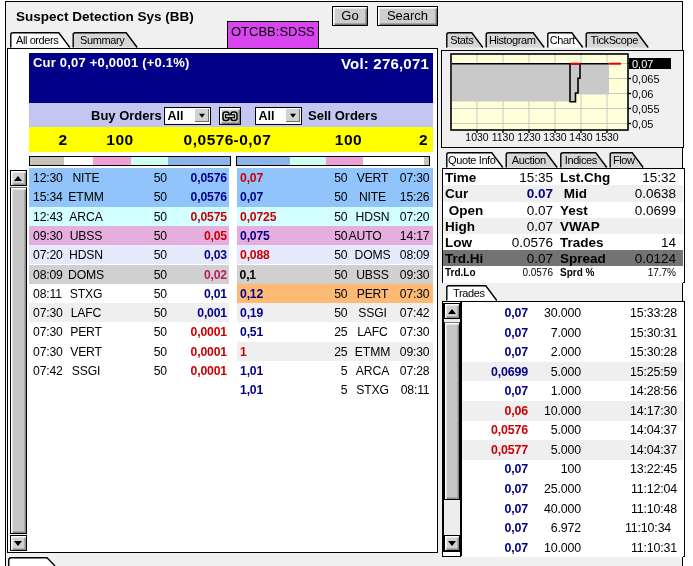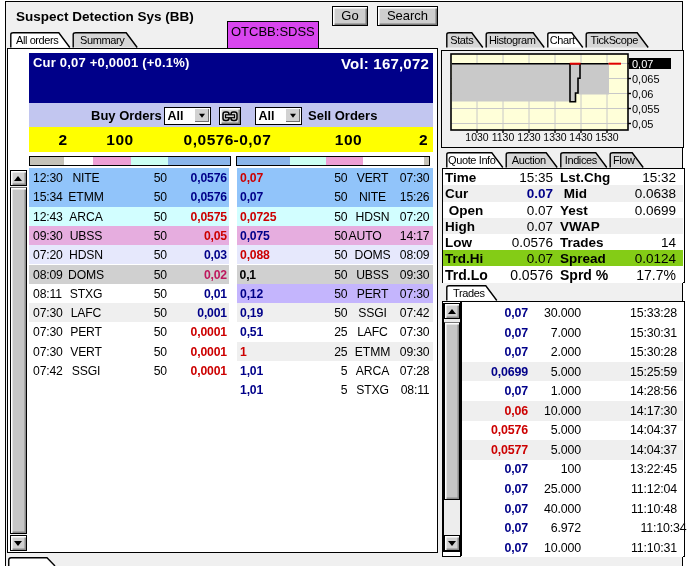--- a/index.html
+++ b/index.html
@@ -14,21 +14,21 @@
 <div class="abs" style="left:377px;top:6px;width:61px;height:20px;background:#cecece;border:1px solid #000;box-sizing:border-box;box-shadow:inset 1.5px 1.5px 0 #fff, inset -1.5px -1.5px 0 #7a7a7a;text-align:center;font-size:13px;line-height:18px">Search</div>
 <svg style="position:absolute;left:10px;top:32px;overflow:visible" width="183" height="18">
     <path d="M0.8,15.5 L0.8,2.5 Q0.8,0.75 3.2,0.75 L48.8,0.75 L59.8,15.5" fill="#ffffff" stroke="#000" stroke-width="1.4"></path>
     <text x="27.2" y="11.5" text-anchor="middle" font-size="11" letter-spacing="-0.4" font-family="Liberation Sans, sans-serif" fill="#000">All orders</text>
     <path d="M63.2,15.5 L63.2,2.5 Q63.2,0.75 65.8,0.75 L116.2,0.75 L127.2,15.5" fill="#d6d6d6" stroke="#000" stroke-width="1.4"></path>
     <text x="92.2" y="11.5" text-anchor="middle" font-size="11" letter-spacing="-0.4" font-family="Liberation Sans, sans-serif" fill="#000">Summary</text>
   </svg>
 <div class="abs" style="left:7px;top:47.5px;width:430.5px;height:505.5px;border:1.6px solid #000;background:#fff;box-sizing:border-box"></div>
 <div class="abs" style="left:29px;top:53px;width:404px;height:50px;background:#000089"></div>
 <div class="abs b" style="left:33px;top:55px;font-size:13px;letter-spacing:0.2px;color:#fff">Cur 0,07 +0,0001 (+0.1%)</div>
-<div class="abs b" style="left:323px;top:55px;width:106px;font-size:15px;letter-spacing:0.2px;color:#fff;text-align:right">Vol: 167,072</div>
+<div class="abs b" style="left:323px;top:55px;width:106px;font-size:15px;letter-spacing:0.2px;color:#fff;text-align:right">Vol: 276,071</div>
 <div class="abs" style="left:29px;top:103px;width:404px;height:24px;background:#c2c6f0"></div>
 <div class="abs b" style="left:91px;top:108px;font-size:13px">Buy Orders</div>
 <div style="position:absolute;left:163.5px;top:106.5px;width:47px;height:18px;background:#fff;border:1.4px solid #000;box-sizing:border-box">
     <span style="position:absolute;left:3px;top:1px;font-weight:bold;font-size:12.5px">All</span>
     <div style="position:absolute;right:0.5px;top:0.5px;width:15px;height:14px;background:#d2d2d2;box-shadow:inset 1px 1px 0 #fff, inset -1px -1px 0 #707070">
       <div style="position:absolute;left:50%;top:50%;transform:translate(-50%,-30%);width:0;height:0;border-left:3.5px solid transparent;border-right:3.5px solid transparent;border-top:4.5px solid #000"></div>
     </div>
   </div>
 <div style="position:absolute;left:219px;top:106.5px;width:22px;height:18.5px;background:#d2d2d2;border:1px solid #000;box-sizing:border-box;box-shadow:inset 1.5px 1.5px 0 #fff, inset -1.5px -1.5px 0 #7a7a7a">
     <svg width="20" height="16.5" viewBox="0 0 20 16.5" style="position:absolute;left:0;top:0">
@@ -158,21 +158,21 @@
     <span style="position:absolute;left:75px;top:3px;width:36px;text-align:right">50</span>
     <span style="position:absolute;left:112px;top:3px;width:48px;text-align:center">DOMS</span>
     <span style="position:absolute;left:156px;top:3px;width:37px;text-align:right">08:09</span>
   </div>
 <div class="abs" style="left:236.5px;top:264.5px;width:196.5px;height:19.3px;background:#d0d0d0;font-size:12.2px;letter-spacing:-0.15px">
     <span class="b" style="position:absolute;left:3px;top:3px;color:#000000">0,1</span>
     <span style="position:absolute;left:75px;top:3px;width:36px;text-align:right">50</span>
     <span style="position:absolute;left:112px;top:3px;width:48px;text-align:center">UBSS</span>
     <span style="position:absolute;left:156px;top:3px;width:37px;text-align:right">09:30</span>
   </div>
-<div class="abs" style="left:236.5px;top:283.8px;width:196.5px;height:33px;background:#c4b5fd;font-size:12.2px;letter-spacing:-0.15px">
+<div class="abs" style="left:236.5px;top:283.8px;width:196.5px;height:33px;background:#fdba74;font-size:12.2px;letter-spacing:-0.15px">
     <span class="b" style="position:absolute;left:3.5px;top:3px;color:#000089">0,12</span>
     <span style="position:absolute;left:75px;top:3px;width:36px;text-align:right">50</span>
     <span style="position:absolute;left:112px;top:3px;width:48px;text-align:center">PERT</span>
     <span style="position:absolute;left:156px;top:3px;width:37px;text-align:right">07:30</span>
   </div>
 <div class="abs" style="left:236.5px;top:303.1px;width:196.5px;height:19.3px;background:#efefef;font-size:12.2px;letter-spacing:-0.15px">
     <span class="b" style="position:absolute;left:3.5px;top:3px;color:#000089">0,19</span>
     <span style="position:absolute;left:75px;top:3px;width:36px;text-align:right">50</span>
     <span style="position:absolute;left:112px;top:3px;width:48px;text-align:center">SSGI</span>
     <span style="position:absolute;left:156px;top:3px;width:37px;text-align:right">07:42</span>
@@ -298,27 +298,27 @@
     <span style="position:absolute;left:60px;top:1px;width:50px;text-align:right;">0.07</span>
     <span class="b" style="position:absolute;left:117px;top:1px;white-space:pre">VWAP</span>
     <span style="position:absolute;left:170px;top:1px;width:63px;text-align:right"></span>
   </div>
 <div class="abs" style="left:443px;top:234.0px;width:240px;height:16.2px;background:#ffffff;font-size:13.5px">
     <span class="b" style="position:absolute;left:2px;top:1px;white-space:pre">Low</span>
     <span style="position:absolute;left:60px;top:1px;width:50px;text-align:right;">0.0576</span>
     <span class="b" style="position:absolute;left:117px;top:1px;white-space:pre">Trades</span>
     <span style="position:absolute;left:170px;top:1px;width:63px;text-align:right">14</span>
   </div>
-<div class="abs" style="left:443px;top:250.2px;width:240px;height:18px;background:#84cc16;font-size:13.5px">
+<div class="abs" style="left:443px;top:250.2px;width:240px;height:18px;background:#737373;font-size:13.5px">
     <span class="b" style="position:absolute;left:2px;top:1px;white-space:pre">Trd.Hi</span>
     <span style="position:absolute;left:60px;top:1px;width:50px;text-align:right;">0.07</span>
     <span class="b" style="position:absolute;left:117px;top:1px;white-space:pre">Spread</span>
     <span style="position:absolute;left:170px;top:1px;width:63px;text-align:right">0.0124</span>
   </div>
-<div class="abs" style="left:443px;top:266.4px;width:240px;height:16.2px;background:#ffffff;font-size:14px">
+<div class="abs" style="left:443px;top:266.4px;width:240px;height:16.2px;background:#ffffff;font-size:10px">
     <span class="b" style="position:absolute;left:2px;top:1px;white-space:pre">Trd.Lo</span>
     <span style="position:absolute;left:60px;top:1px;width:50px;text-align:right;">0.0576</span>
     <span class="b" style="position:absolute;left:117px;top:1px;white-space:pre">Sprd %</span>
     <span style="position:absolute;left:170px;top:1px;width:63px;text-align:right">17.7%</span>
   </div>
 <svg style="position:absolute;left:446px;top:285px;overflow:visible" width="90" height="18">
     <path d="M0.8,15.5 L0.8,2.5 Q0.8,0.75 3.2,0.75 L39.8,0.75 L50.8,15.5" fill="#ffffff" stroke="#000" stroke-width="1.4"></path>
     <text x="22.8" y="11.5" text-anchor="middle" font-size="11" letter-spacing="-0.4" font-family="Liberation Sans, sans-serif" fill="#000">Trades</text>
   </svg>
 <div class="abs" style="left:441.5px;top:300.5px;width:243px;height:256.5px;border:1.6px solid #000;background:#fff;box-sizing:border-box"></div>
@@ -373,21 +373,21 @@
     <span style="position:absolute;left:155px;top:2.8px;width:61px;text-align:right">11:12:04</span>
   </div>
 <div class="abs" style="left:461px;top:498.80px;width:222px;height:19.55px;background:#ffffff;font-size:12.4px;letter-spacing:-0.15px">
     <span class="b" style="position:absolute;left:10px;top:2.8px;width:57px;text-align:right;color:#000089">0,07</span>
     <span style="position:absolute;left:62px;top:2.8px;width:58px;text-align:right">40.000</span>
     <span style="position:absolute;left:155px;top:2.8px;width:61px;text-align:right">11:10:48</span>
   </div>
 <div class="abs" style="left:461px;top:518.35px;width:222px;height:19.55px;background:#ffffff;font-size:12.4px;letter-spacing:-0.15px">
     <span class="b" style="position:absolute;left:10px;top:2.8px;width:57px;text-align:right;color:#000089">0,07</span>
     <span style="position:absolute;left:62px;top:2.8px;width:58px;text-align:right">6.972</span>
-    <span style="position:absolute;left:172px;top:2.8px;width:61px;text-align:center">11:10:34</span>
+    <span style="position:absolute;left:164px;top:2.8px;width:61px;text-align:left">11:10:34</span>
   </div>
 <div class="abs" style="left:461px;top:537.90px;width:222px;height:19.55px;background:#ffffff;font-size:12.4px;letter-spacing:-0.15px">
     <span class="b" style="position:absolute;left:10px;top:2.8px;width:57px;text-align:right;color:#000089">0,07</span>
     <span style="position:absolute;left:62px;top:2.8px;width:58px;text-align:right">10.000</span>
     <span style="position:absolute;left:155px;top:2.8px;width:61px;text-align:right">11:10:31</span>
   </div>
 <div style="position:absolute;left:443.5px;top:303px;width:16.5px;height:248px;background:#ededed">
     <div style="position:absolute;left:0;top:0;width:100%;height:16px;background:#d0d0d0;border:1px solid #000;box-shadow:inset 1.5px 1.5px 0 #fff, inset -1.5px -1.5px 0 #8a8a8a;box-sizing:border-box">
       <div style="position:absolute;left:50%;top:50%;transform:translate(-50%,-38%);width:0;height:0;border-left:4.5px solid transparent;border-right:4.5px solid transparent;border-bottom:5.5px solid #000"></div>
     </div>

